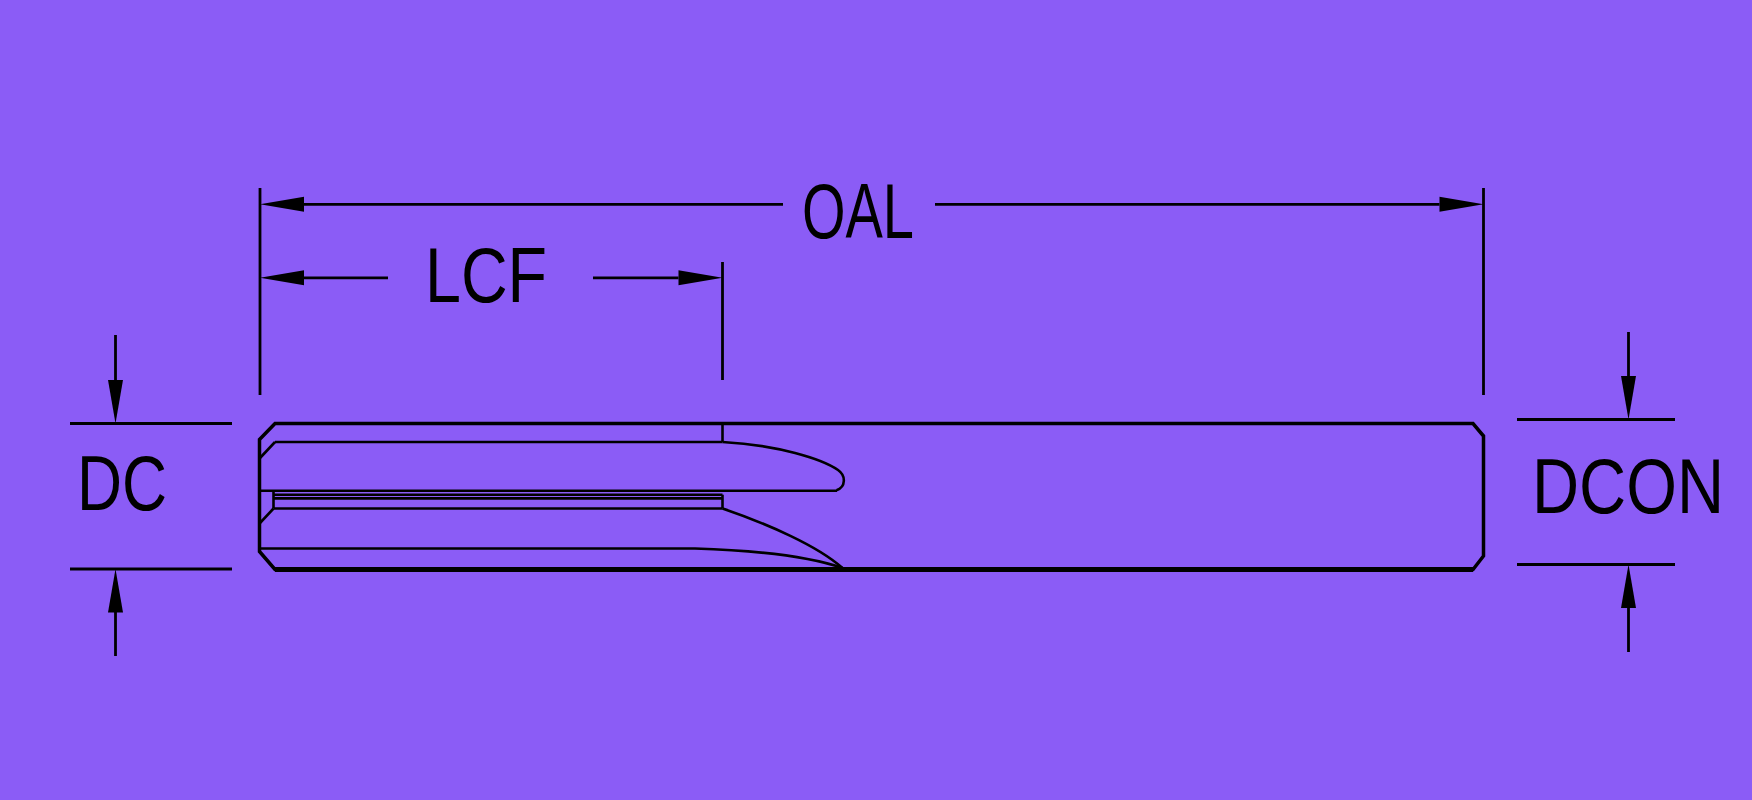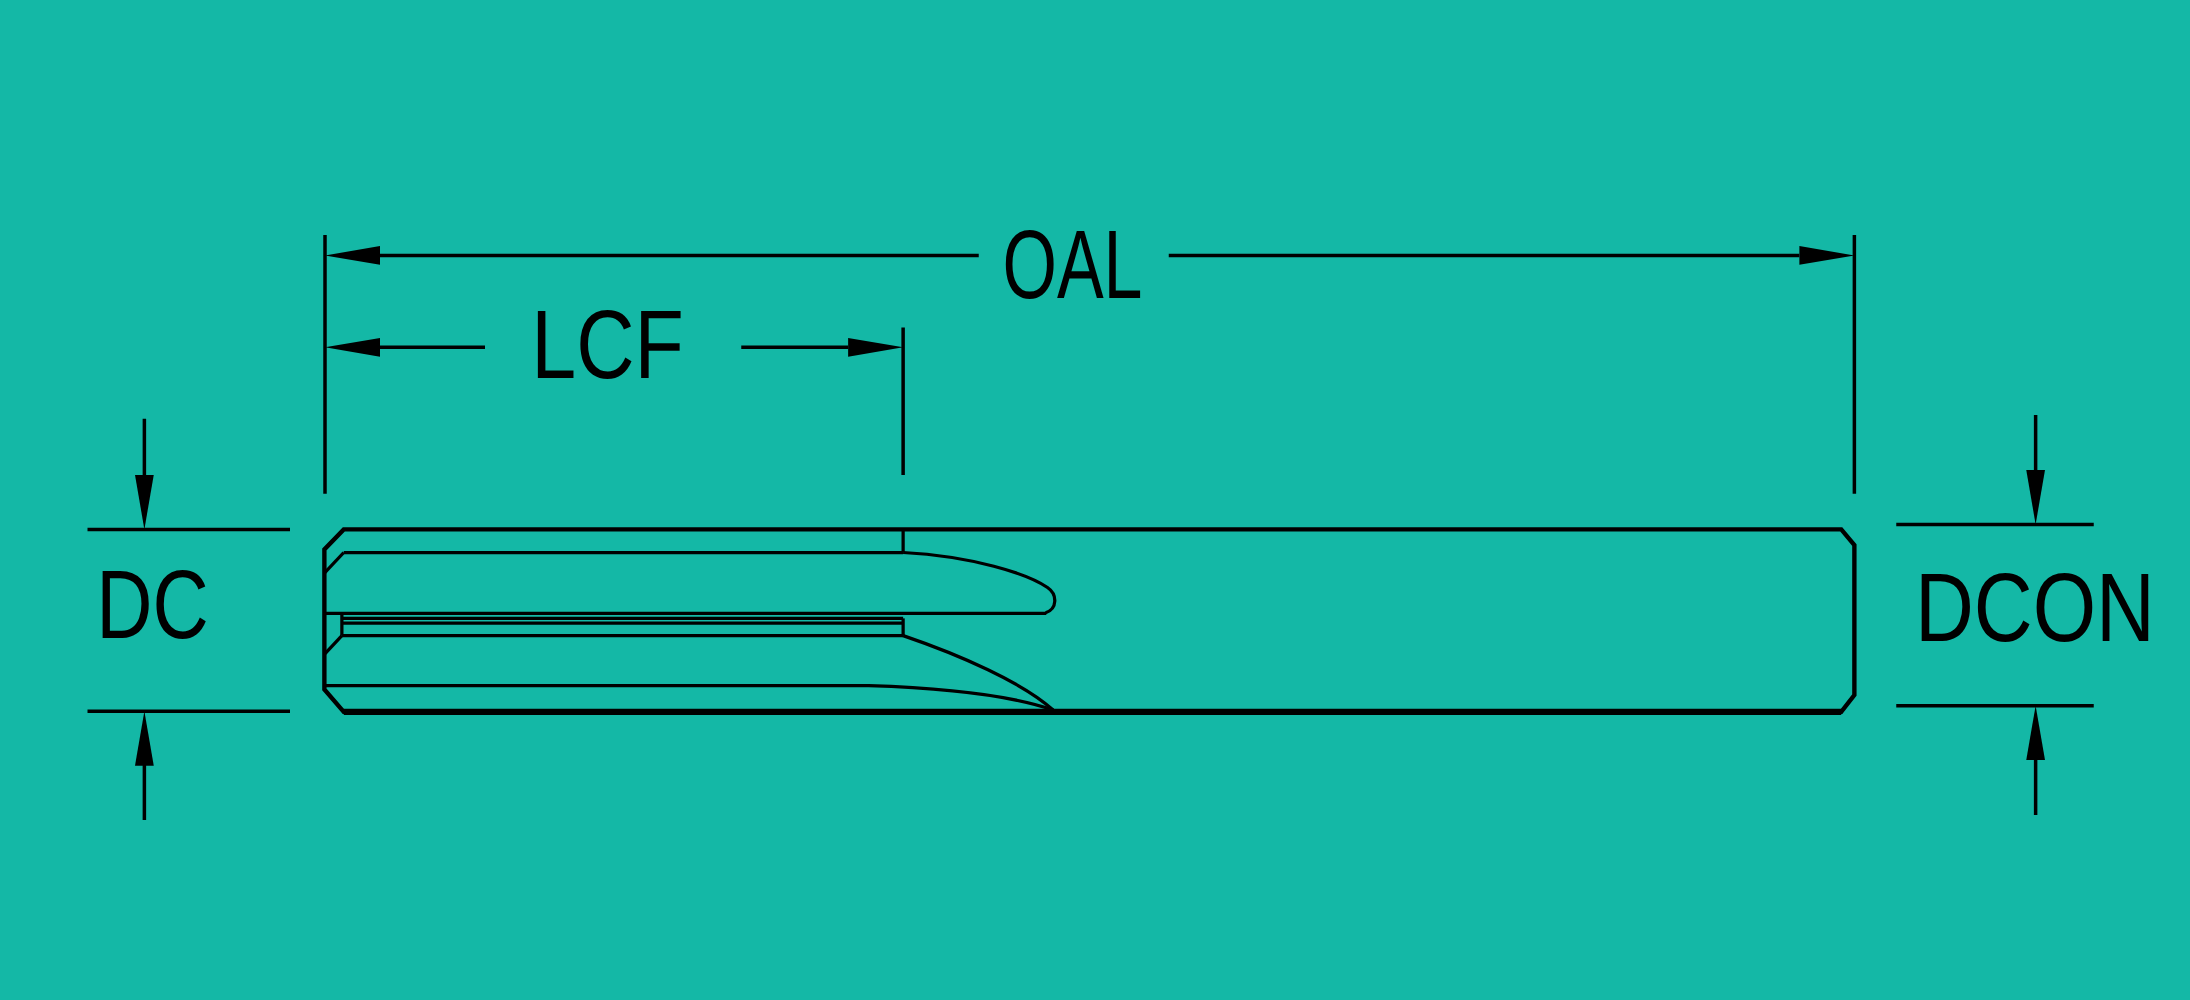--- a/index.html
+++ b/index.html
@@ -1,17 +1,17 @@
 <!DOCTYPE html>
 <html><head>
 <meta charset="utf-8">
 <style>
   html, body { margin: 0; padding: 0; background: #ffffff; }
   .stage {
-    width: 1752px; height: 800px; background: #14b8a6;
+    width: 1752px; height: 800px; background: #8b5cf6;
     position: relative; overflow: hidden;
   }
   svg { display: block; }
   .thin   { fill: none; stroke-width: 2.6px; }
   .dim    { fill: none; stroke-width: 2.8px; }
   .outline{ fill: none; stroke-width: 3.5px; }
   .heavy  { fill: none; stroke-width: 5px; }
   .arrow  { fill: #000000; stroke: none; }
   .dim-label {
     font-family: "Liberation Sans", "DejaVu Sans", sans-serif;

